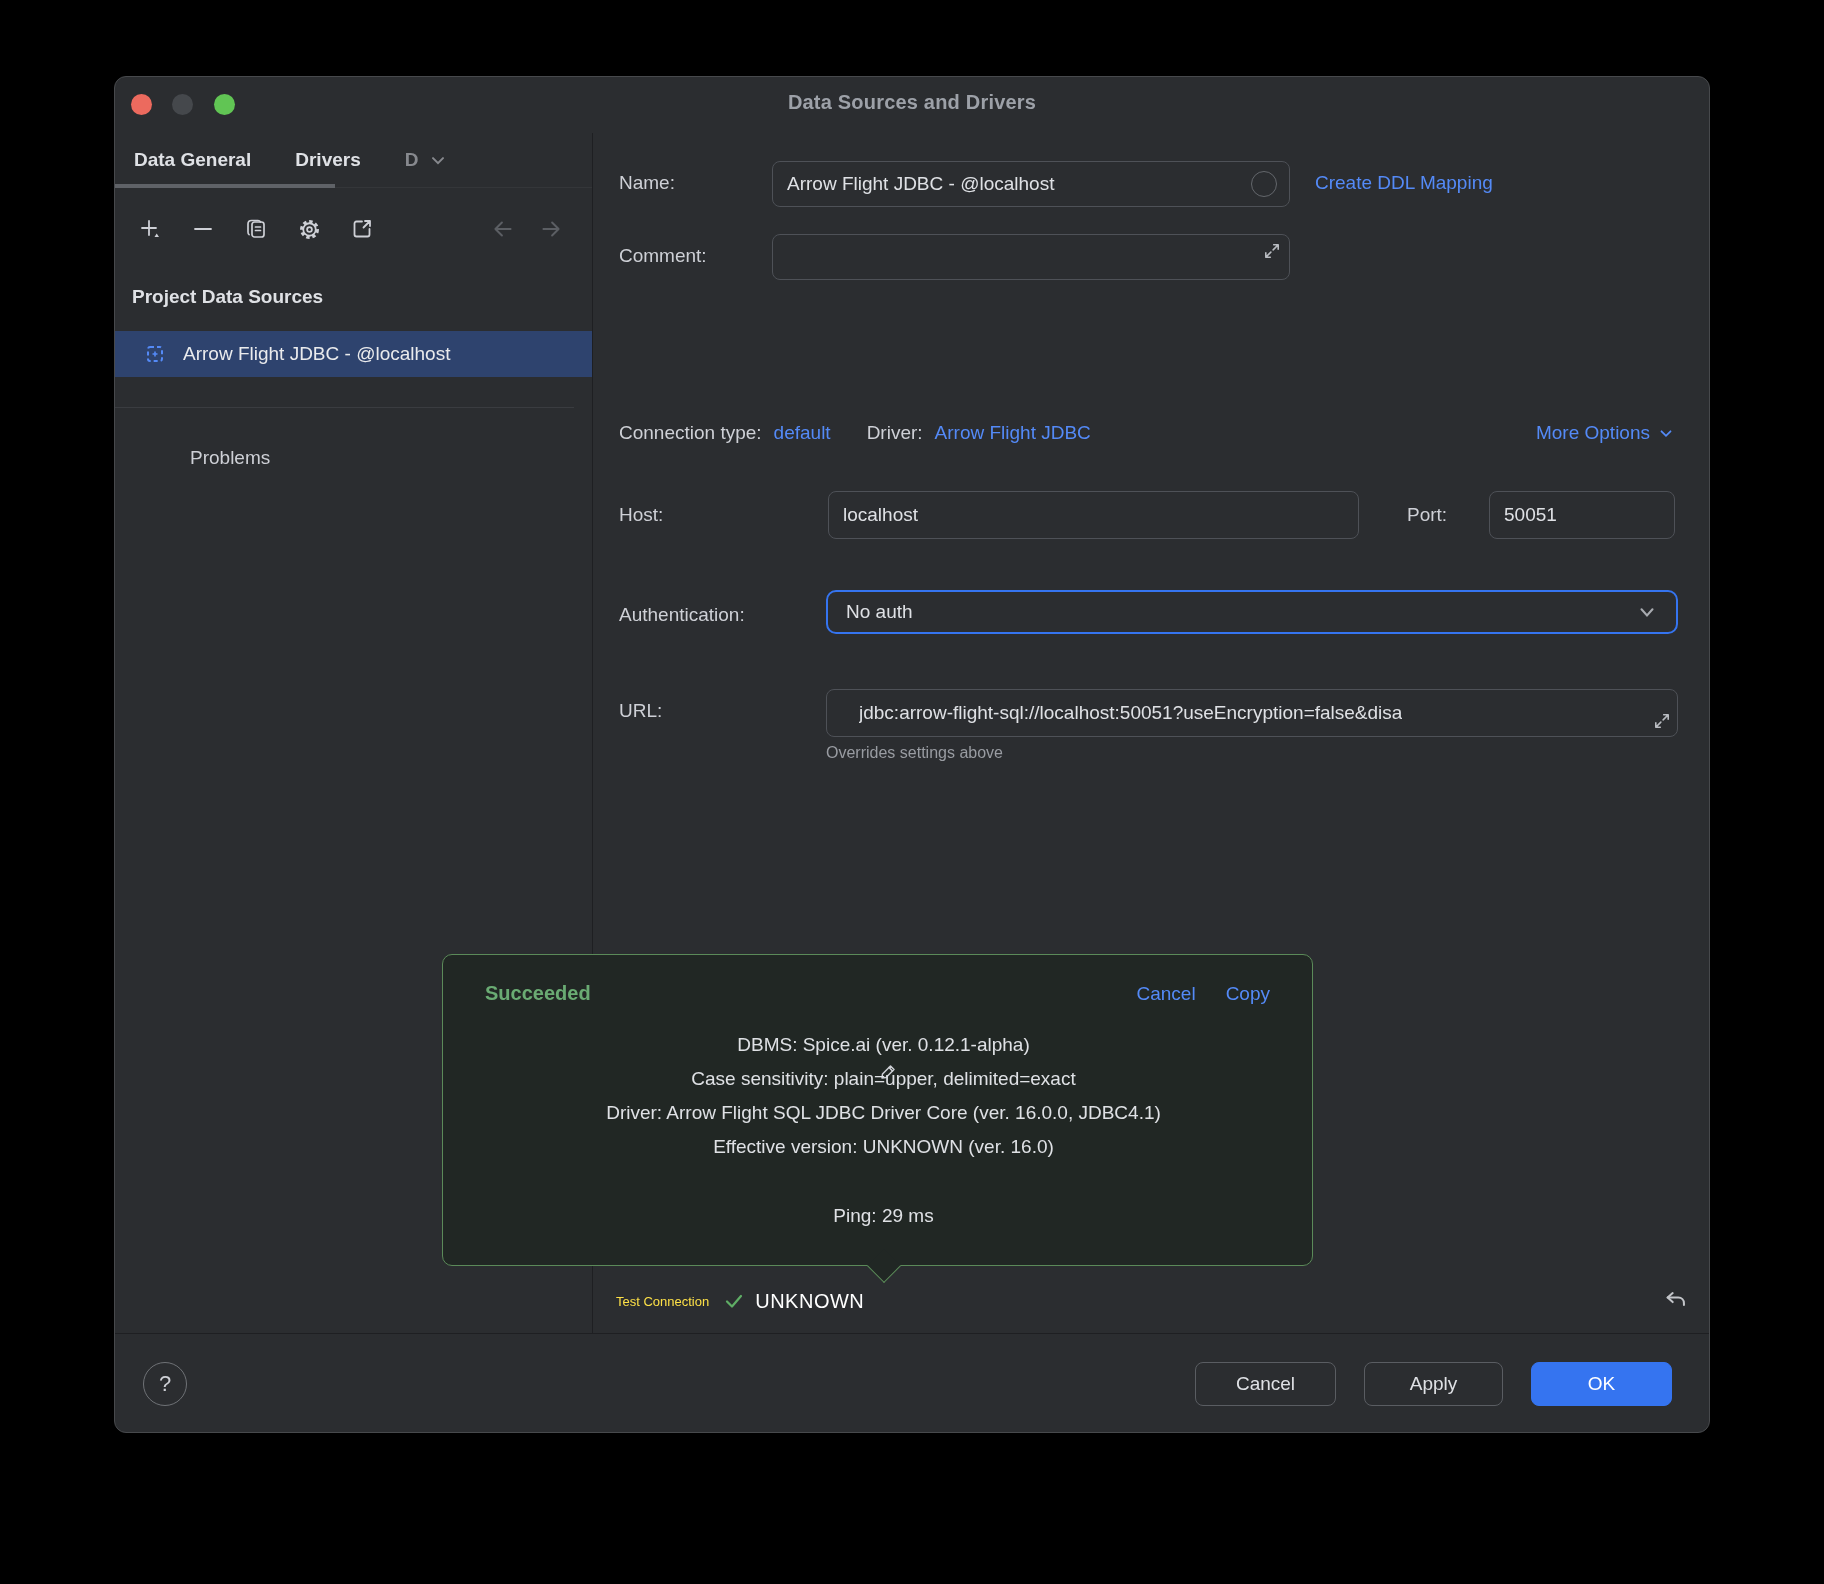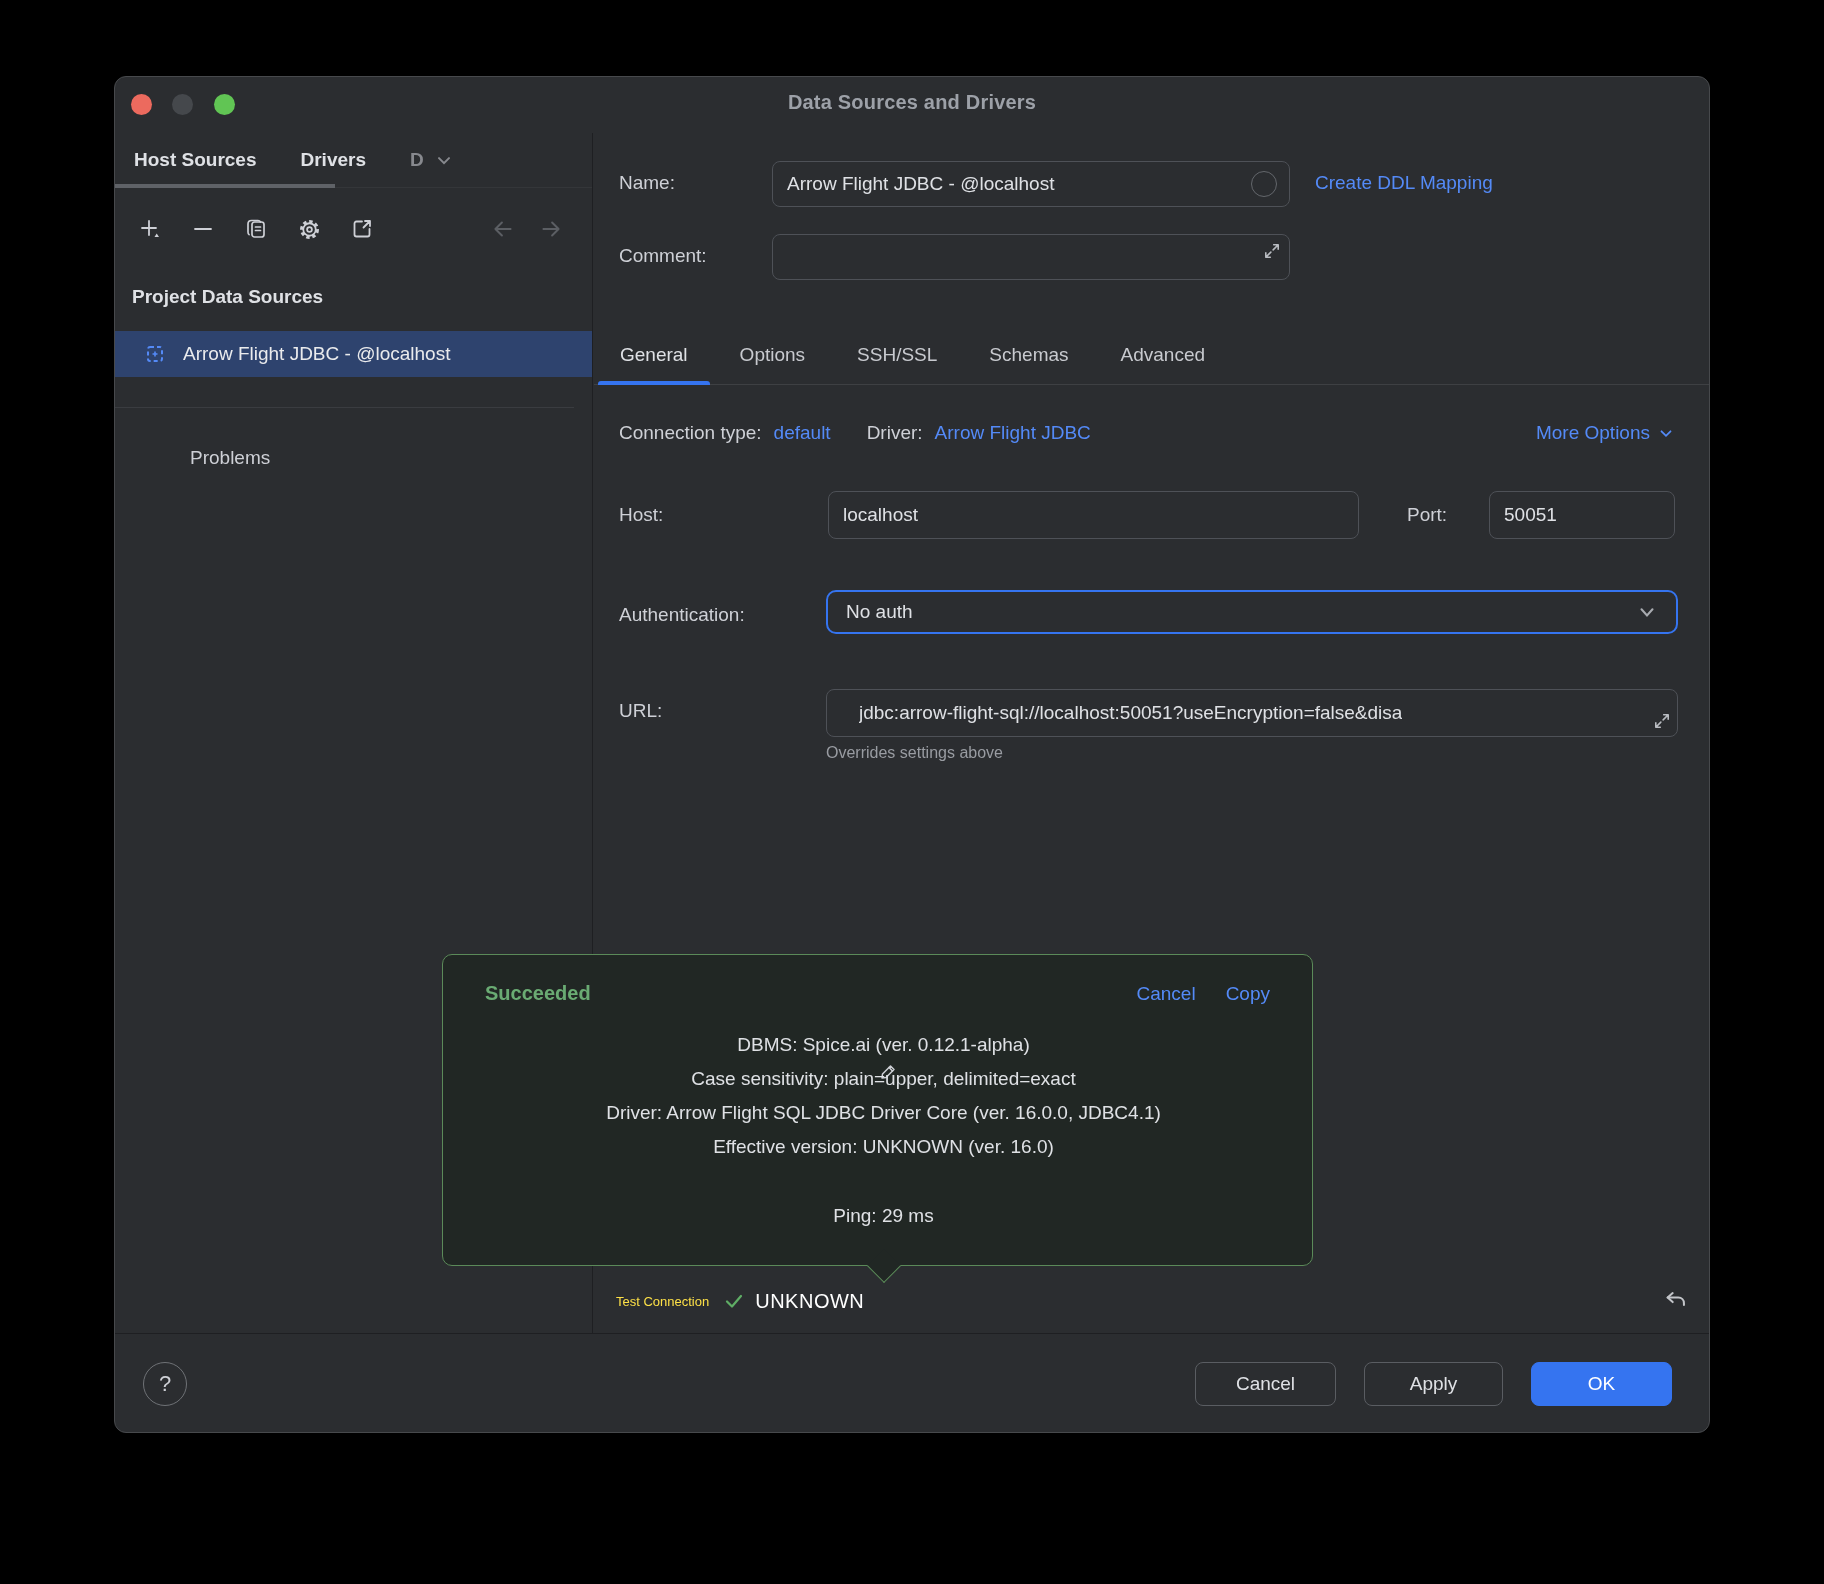--- a/index.html
+++ b/index.html
@@ -122,21 +122,21 @@
 
     <div class="titlebar">
       <span class="light close"></span>
       <span class="light min"></span>
       <span class="light max"></span>
       <div class="win-title">Data Sources and Drivers</div>
     </div>
 
     <div class="sidebar">
       <div class="sb-tabs">
-        <span class="sb-tab">Host Sources</span>
+        <span class="sb-tab">Data General</span>
         <span class="sb-tab">Drivers</span>
         <span class="sb-tab dim">
           <span>D</span>
           <span>
             <svg width="20" height="20" viewBox="0 0 16 16" fill="none" stroke="currentColor" stroke-width="1.6" stroke-linecap="round">
                 <path d="M4 6.5 L8 10.5 L12 6.5"></path>
               </svg>
           </span>
         </span>
         <div class="sb-tab-underline"></div>
@@ -215,27 +215,20 @@
       <div class="t-field comment-field">
         <span></span>
         <span class="expand-icon">
           <svg width="18" height="18" viewBox="0 0 16 16" fill="none" stroke="currentColor" stroke-width="1.4" stroke-linecap="round" stroke-linejoin="round">
               <path d="M9.5 2.5 H13.5 V6.5 M13.5 2.5 L9 7"></path>
               <path d="M6.5 13.5 H2.5 V9.5 M2.5 13.5 L7 9"></path>
             </svg>
         </span>
       </div>
 
-      <div class="tabs">
-        <div class="tab active">General</div>
-        <div class="tab">Options</div>
-        <div class="tab">SSH/SSL</div>
-        <div class="tab">Schemas</div>
-        <div class="tab">Advanced</div>
-      </div>
 
       <div class="conn-row">
         <span class="lbl">Connection type:</span>
         <span class="gap12"></span>
         <span class="lnk">default</span>
         <span class="gap36"></span>
         <span class="lbl">Driver:</span>
         <span class="gap12"></span>
         <span class="lnk">Arrow Flight JDBC</span>
         <span class="more-options">

